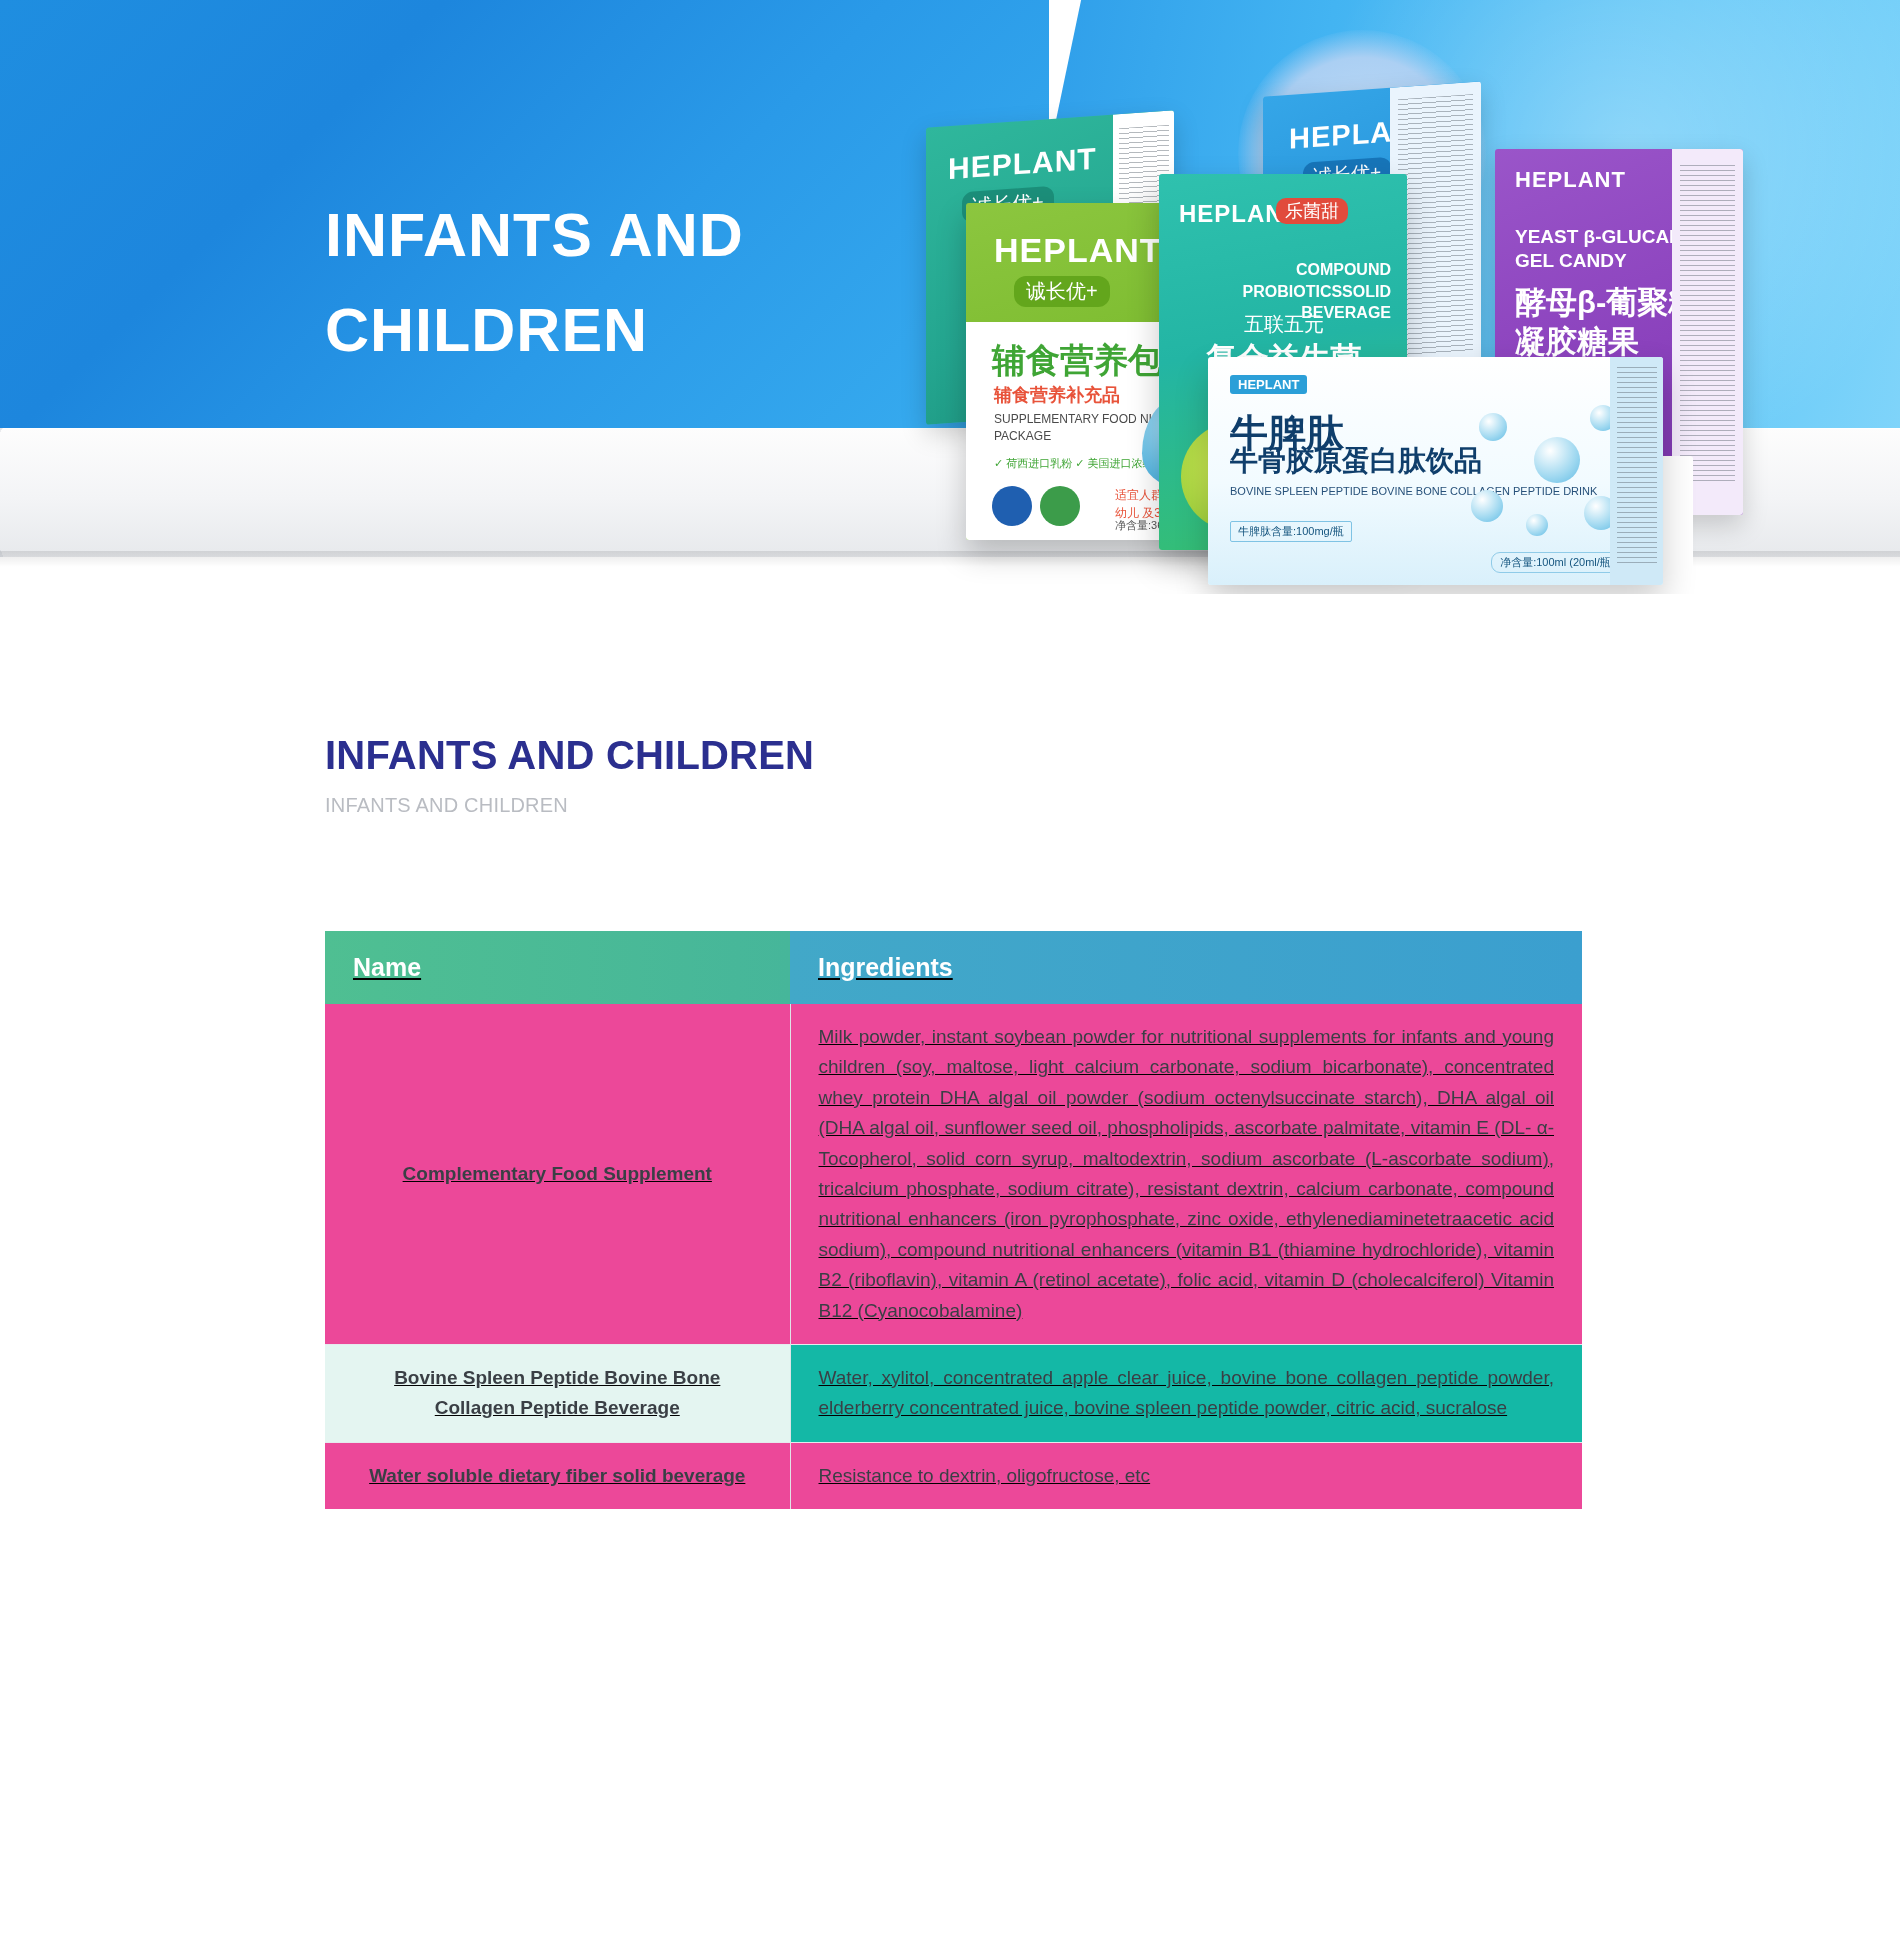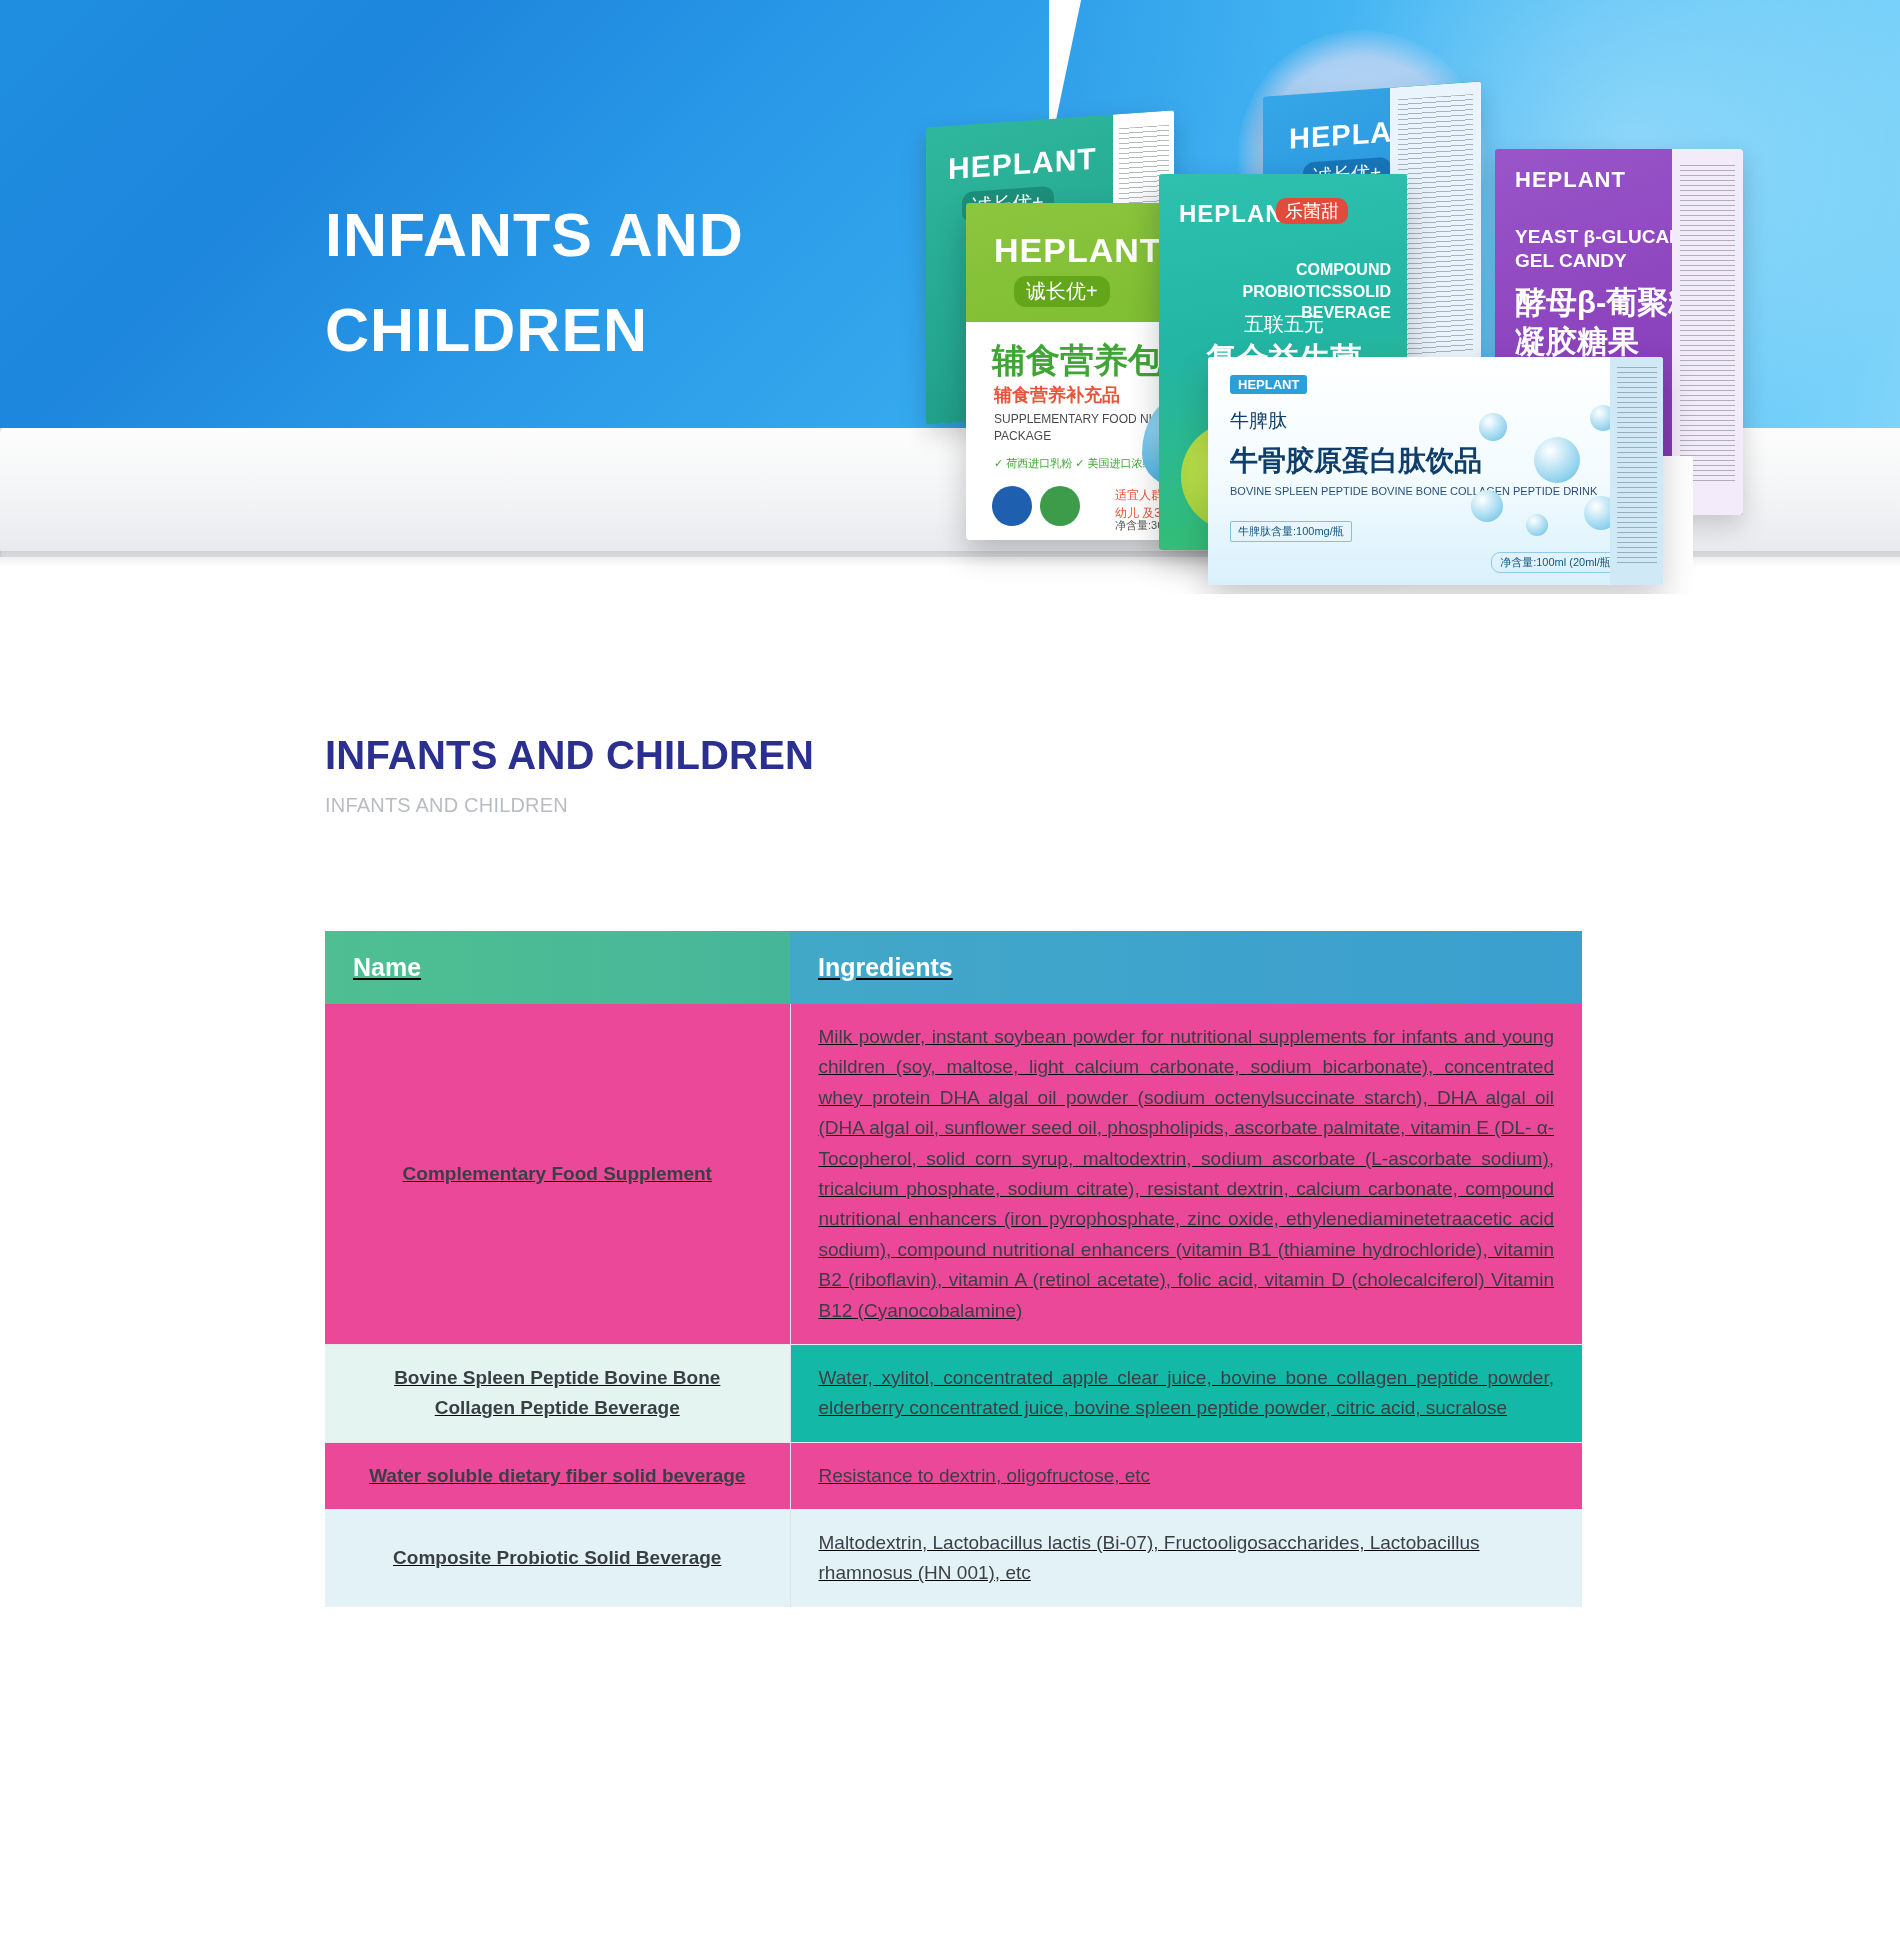--- a/index.html
+++ b/index.html
@@ -204,21 +204,21 @@
   
   .box-white {
     left: 287px; top: 327px; width: 455px; height: 228px;
     background: linear-gradient(180deg, #ffffff 0%, #f2fbff 55%, #d9f0fb 100%);
     box-shadow: 0 16px 34px rgba(0,0,0,0.20);
   }
   .box-white .logo {
     position:absolute; left:22px; top:18px; color:#fff; background:#2b9fd8;
     font-size:13px; padding:2px 8px; border-radius:3px; font-weight:bold;
   }
-  .box-white .cn1 { position:absolute; left:22px; top:51px; color:#0f3e6b; font-size:19px; font-weight:normal;}
+  .box-white .cn1 { position:absolute; left:22px; top:51px; color:#0f3e6b; font-size:38px; font-weight:bold;}
   .box-white .cn2 { position:absolute; left:22px; top:85px; color:#0f3e6b; font-size:28px; font-weight:bold;}
   .box-white .en { position:absolute; left:22px; top:127px; color:#27517a; font-size:11px; line-height:1.45; }
   .box-white .tag { position:absolute; left:22px; top:164px; color:#15557f; font-size:11px;
      border:1px solid #7fc3e4; padding:2px 7px; border-radius:2px; }
   .box-white .net {
     position:absolute; right:16px; bottom:12px; color:#15557f; font-size:11px;
     border:1px solid #8fcbe8; padding:2px 8px; border-radius:9px;
   }
   .box-white .molecule { position:absolute; right:30px; top:40px; width:168px; height:149px; }
   .molecule i {
@@ -423,22 +423,18 @@
           <td class="ing-cell dense">Milk powder, instant soybean powder for nutritional supplements for infants and young children (soy, maltose, light calcium carbonate, sodium bicarbonate), concentrated whey protein DHA algal oil powder (sodium octenylsuccinate starch), DHA algal oil (DHA algal oil, sunflower seed oil, phospholipids, ascorbate palmitate, vitamin E (DL- α- Tocopherol, solid corn syrup, maltodextrin, sodium ascorbate (L-ascorbate sodium), tricalcium phosphate, sodium citrate), resistant dextrin, calcium carbonate, compound nutritional enhancers (iron pyrophosphate, zinc oxide, ethylenediaminetetraacetic acid sodium), compound nutritional enhancers (vitamin B1 (thiamine hydrochloride), vitamin B2 (riboflavin), vitamin A (retinol acetate), folic acid, vitamin D (cholecalciferol) Vitamin B12 (Cyanocobalamine)</td>
         </tr>
         <tr class="row-alt row-sep">
           <td class="name">Bovine Spleen Peptide Bovine Bone Collagen Peptide Beverage</td>
           <td class="ing-cell dense">Water, xylitol, concentrated apple clear juice, bovine bone collagen peptide powder, elderberry concentrated juice, bovine spleen peptide powder, citric acid, sucralose</td>
         </tr>
         <tr class="row-plain row-sep">
           <td class="name">Water soluble dietary fiber solid beverage</td>
           <td class="ing-cell">Resistance to dextrin, oligofructose, etc</td>
         </tr>
-        <tr class="row-alt2 row-sep">
-          <td class="name">Composite Probiotic Solid Beverage</td>
-          <td class="ing-cell">Maltodextrin, Lactobacillus lactis (Bi-07), Fructooligosaccharides, Lactobacillus rhamnosus (HN 001), etc</td>
-        </tr>
       </tbody>
     </table>
   </div>
 
 </div>
 
 
 </body></html>

